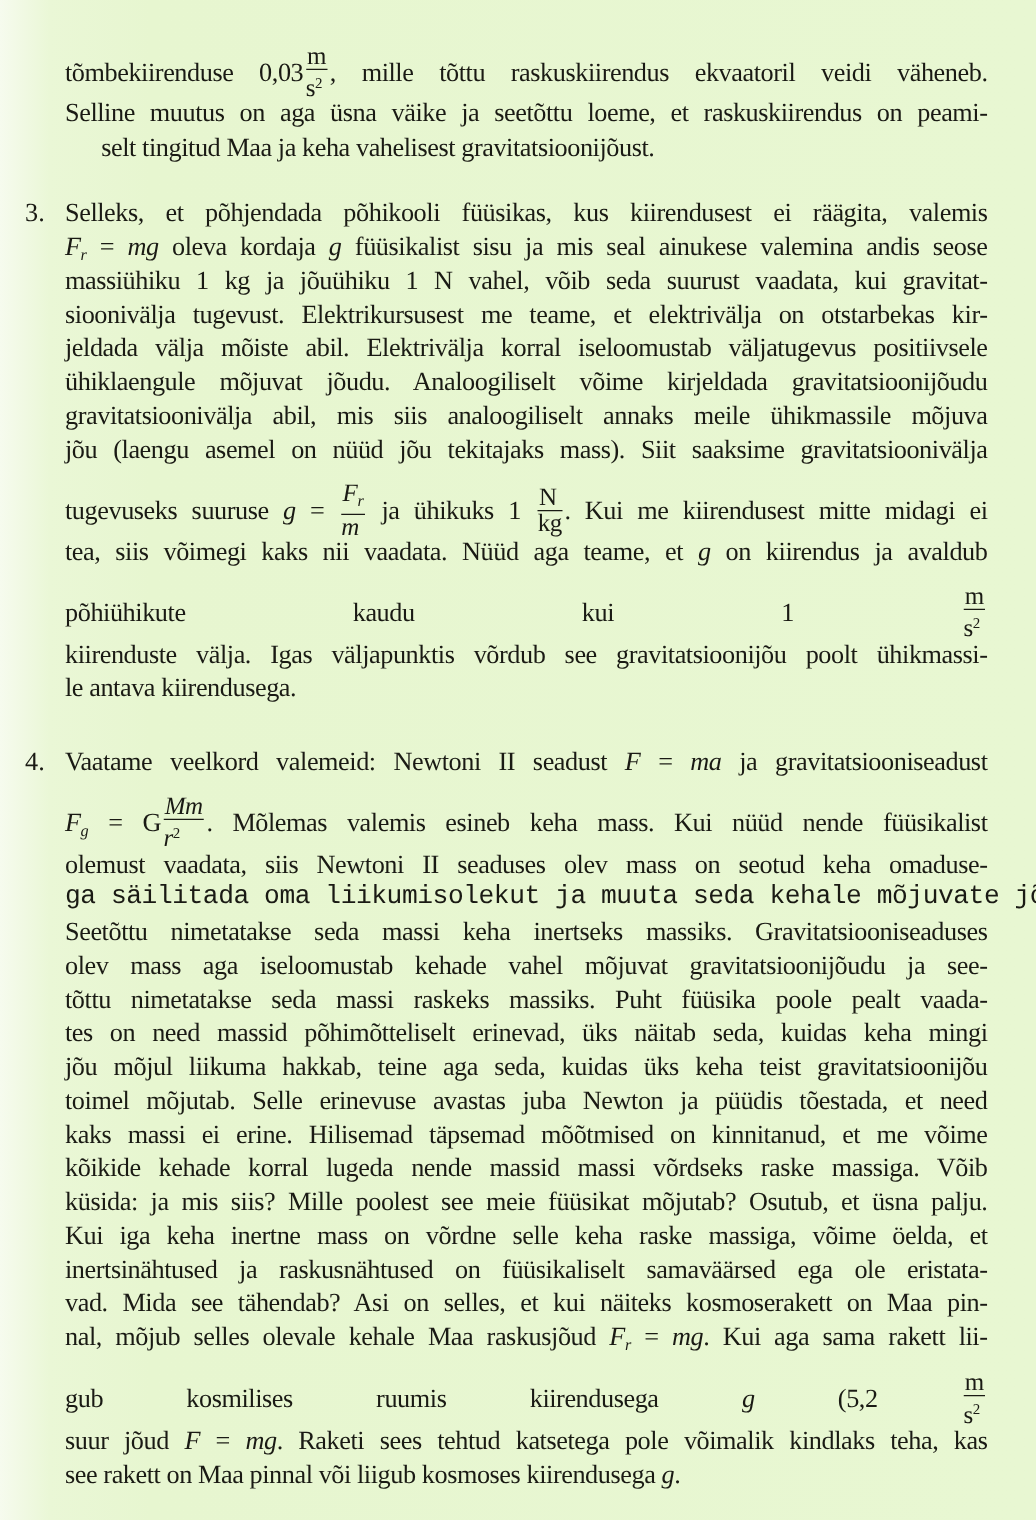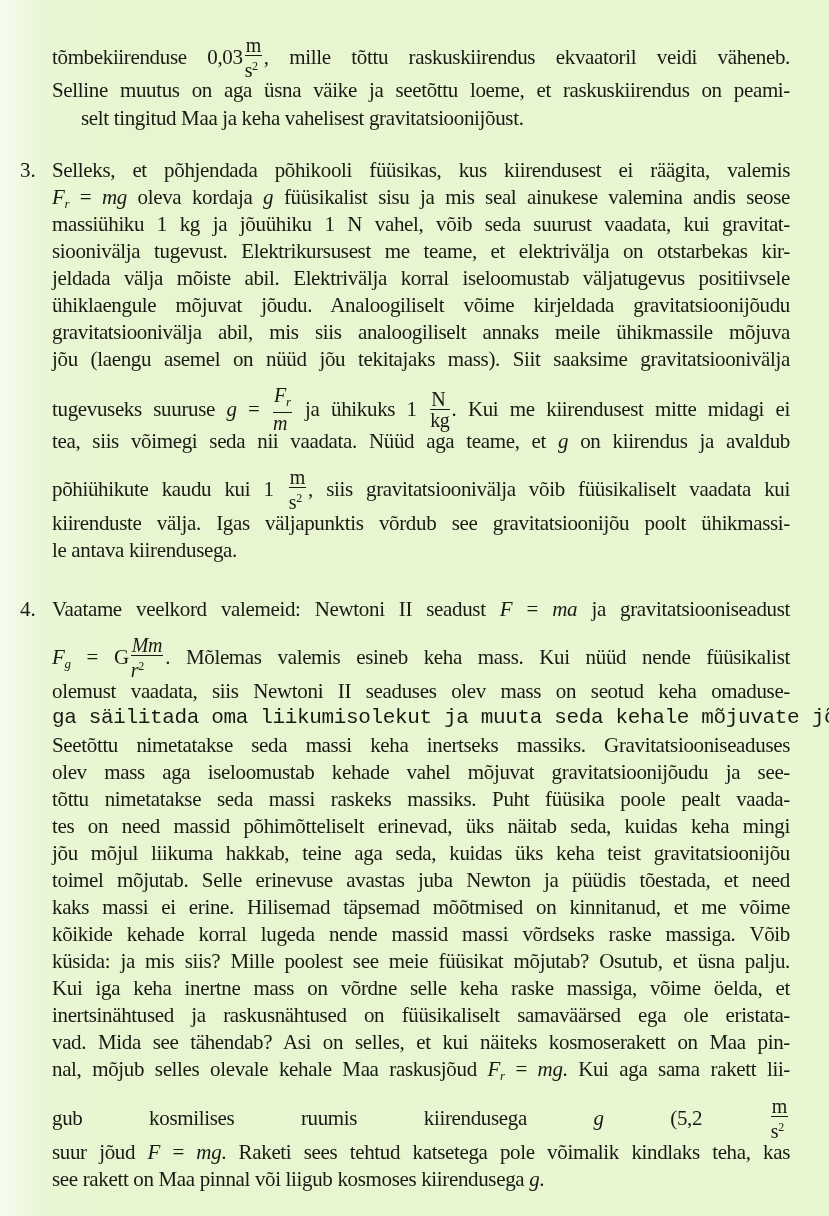--- a/index.html
+++ b/index.html
@@ -49,22 +49,22 @@
     <div class="num" style="top:157px;">3.</div>
     <div class="line" style="top:157px;">Selleks, et põhjendada põhikooli füüsikas, kus kiirendusest ei räägita, valemis</div>
     <div class="line" style="top:184px;"><i>F</i><sub class="it">r</sub><span> = </span><i>mg</i><span> oleva kordaja </span><i>g</i><span> füüsikalist sisu ja mis seal ainukese valemina andis seose</span></div>
     <div class="line" style="top:211px;">massiühiku 1 kg ja jõuühiku 1 N vahel, võib seda suurust vaadata, kui gravitat-</div>
     <div class="line" style="top:238px;">sioonivälja tugevust. Elektrikursusest me teame, et elektrivälja on otstarbekas kir-</div>
     <div class="line" style="top:265px;">jeldada välja mõiste abil. Elektrivälja korral iseloomustab väljatugevus positiivsele</div>
     <div class="line" style="top:292px;">ühiklaengule mõjuvat jõudu. Analoogiliselt võime kirjeldada gravitatsioonijõudu</div>
     <div class="line" style="top:319px;">gravitatsioonivälja abil, mis siis analoogiliselt annaks meile ühikmassile mõjuva</div>
     <div class="line" style="top:346px;">jõu (laengu asemel on nüüd jõu tekitajaks mass). Siit saaksime gravitatsioonivälja</div>
     <div class="line" style="top:387px;"><span>tugevuseks suuruse </span><i>g</i><span> = </span><span class="frac"><span class="n"><i>F</i><sub class="it">r</sub></span><span class="d"><i>m</i></span></span><span> ja ühikuks 1 </span><span class="frac"><span class="n">N</span><span class="d">kg</span></span><span>. Kui me kiirendusest mitte midagi ei</span></div>
-    <div class="line" style="top:428px;"><span>tea, siis võimegi seda nii vaadata. Nüüd aga teame, et </span><i>g</i><span> on kiirendus ja avaldub</span></div>
-    <div class="line" style="top:469px;"><span>põhiühikute kaudu kui 1 </span><span class="frac"><span class="n">m</span><span class="d"><span>s</span><sup>2</sup></span></span><span>, siis gravitatsioonivälja võib füüsikaliselt vaadata kui</span></div>
+    <div class="line" style="top:428px;"><span>tea, siis võimegi kaks nii vaadata. Nüüd aga teame, et </span><i>g</i><span> on kiirendus ja avaldub</span></div>
+    <div class="line" style="top:469px;"><span>põhiühikute kaudu kui 1 </span><span class="frac"><span class="n">m</span><span class="d"><span>s</span><sup>2</sup></span></span></div>
     <div class="line" style="top:510px;">kiirenduste välja. Igas väljapunktis võrdub see gravitatsioonijõu poolt ühikmassi-</div>
     <div class="line last" style="top:537px;">le antava kiirendusega.</div>
   </div>
 
   <div>
     <div class="num" style="top:596px;">4.</div>
     <div class="line" style="top:596px;"><span>Vaatame veelkord valemeid: Newtoni II seadust </span><i>F</i><span> = </span><i>ma</i><span> ja gravitatsiooniseadust</span></div>
     <div class="line" style="top:637px;"><i>F</i><sub class="it">g</sub><span> = G</span><span class="frac"><span class="n"><i>Mm</i></span><span class="d"><i>r</i><sup>2</sup></span></span><span>. Mõlemas valemis esineb keha mass. Kui nüüd nende füüsikalist</span></div>
     <div class="line" style="top:678px;">olemust vaadata, siis Newtoni II seaduses olev mass on seotud keha omaduse-</div>
     <div class="line" style="top:705px;font-family:Liberation Mono, monospace;">ga säilitada oma liikumisolekut ja muuta seda kehale mõjuvate jõudude toimel.</div>

